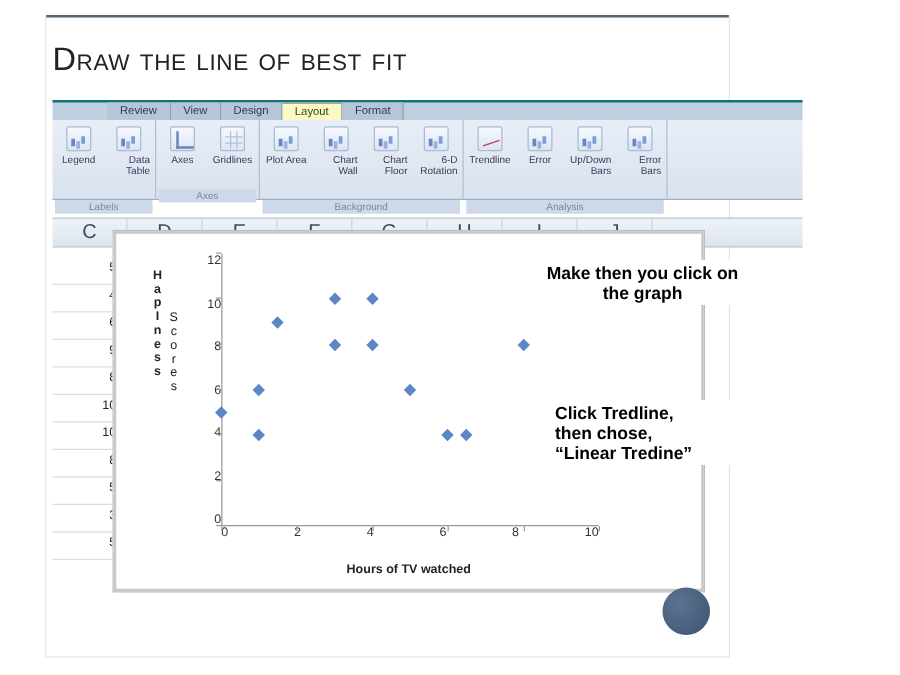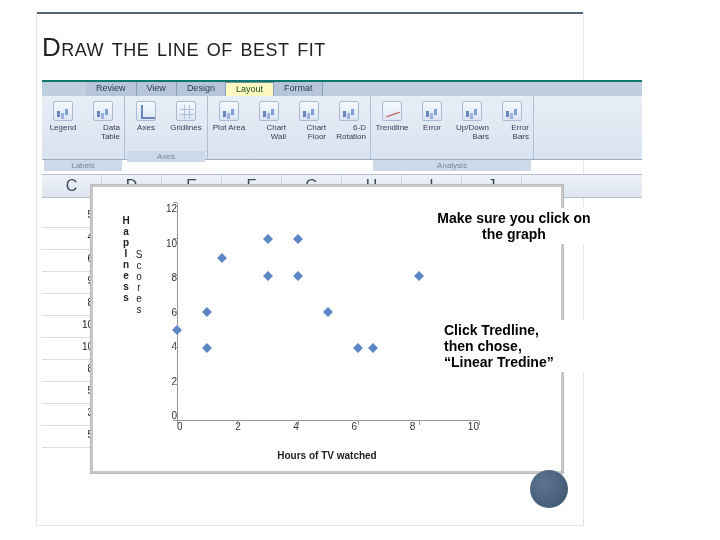--- a/index.html
+++ b/index.html
@@ -295,20 +295,21 @@
               </div>
               <div class="rbtn">
                 <div class="ico chart"></div>
                 <span>Chart Floor</span>
               </div>
               <div class="rbtn">
                 <div class="ico chart"></div>
                 <span>6-D Rotation</span>
               </div>
             </div>
+            <div class="group-label">Background</div>
           </div>
           <div class="group">
             <div class="group-btns">
               <div class="rbtn">
                 <div class="ico trend"></div>
                 <span>Trendline</span>
               </div>
               <div class="rbtn">
                 <div class="ico chart"></div>
                 <span>Error</span>
@@ -416,21 +417,21 @@
         <div class="pt" style="left: 65%; bottom: 33.3333%;"></div>
         <div class="pt" style="left: 80%; bottom: 66.6667%;"></div>
       </div>
     <div class="legend">
       <span class="mark"></span>
       <span>Series1</span>
     </div>
     <div class="xlabel-txt">Hours of TV watched</div>
   </div>
 
-  <div class="callout c1">Make sure you click on the graph</div>
+  <div class="callout c1">Make then you click on the graph</div>
   <div class="callout c3">
     <span>Click Tredline,</span><br>
     <span>then chose,</span><br>
     <span>“Linear Tredine”</span>
   </div>
 
   <div class="corner-circle"></div>
 </div>
 
 </body></html>

